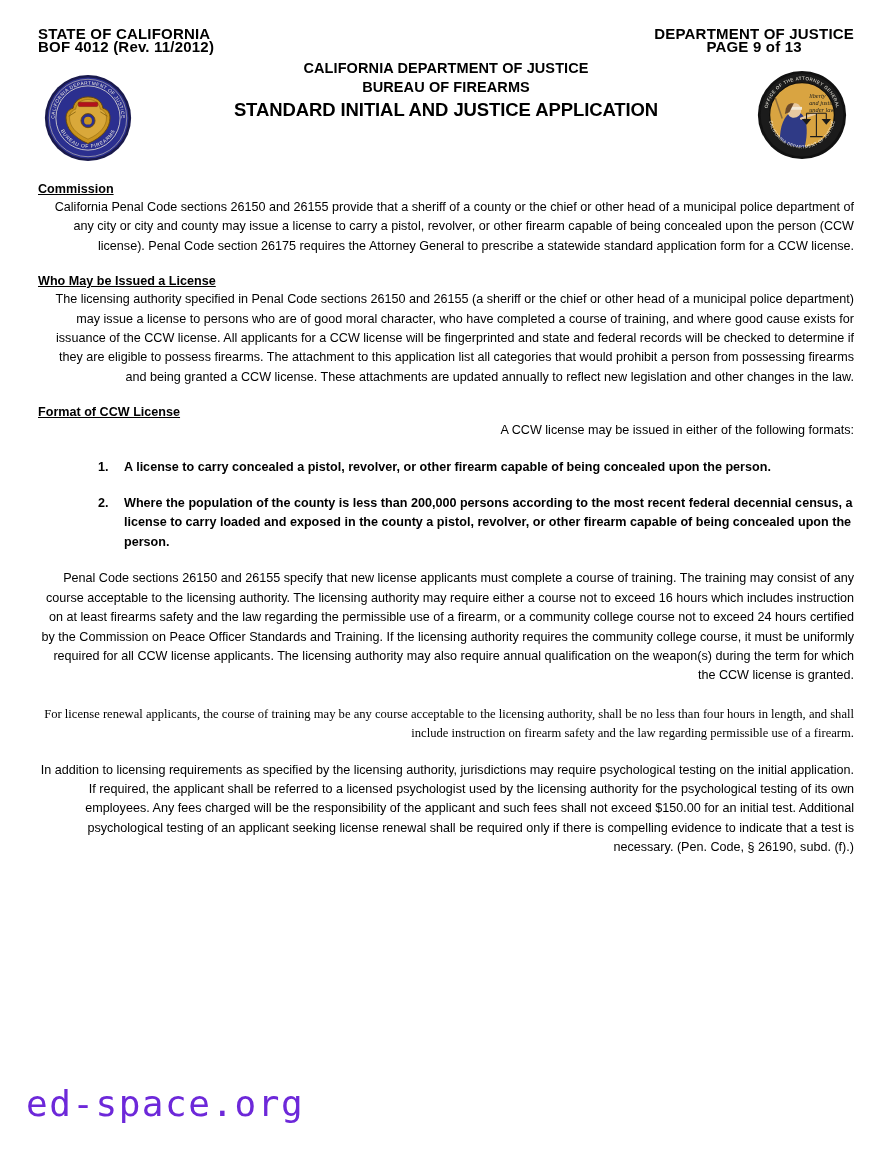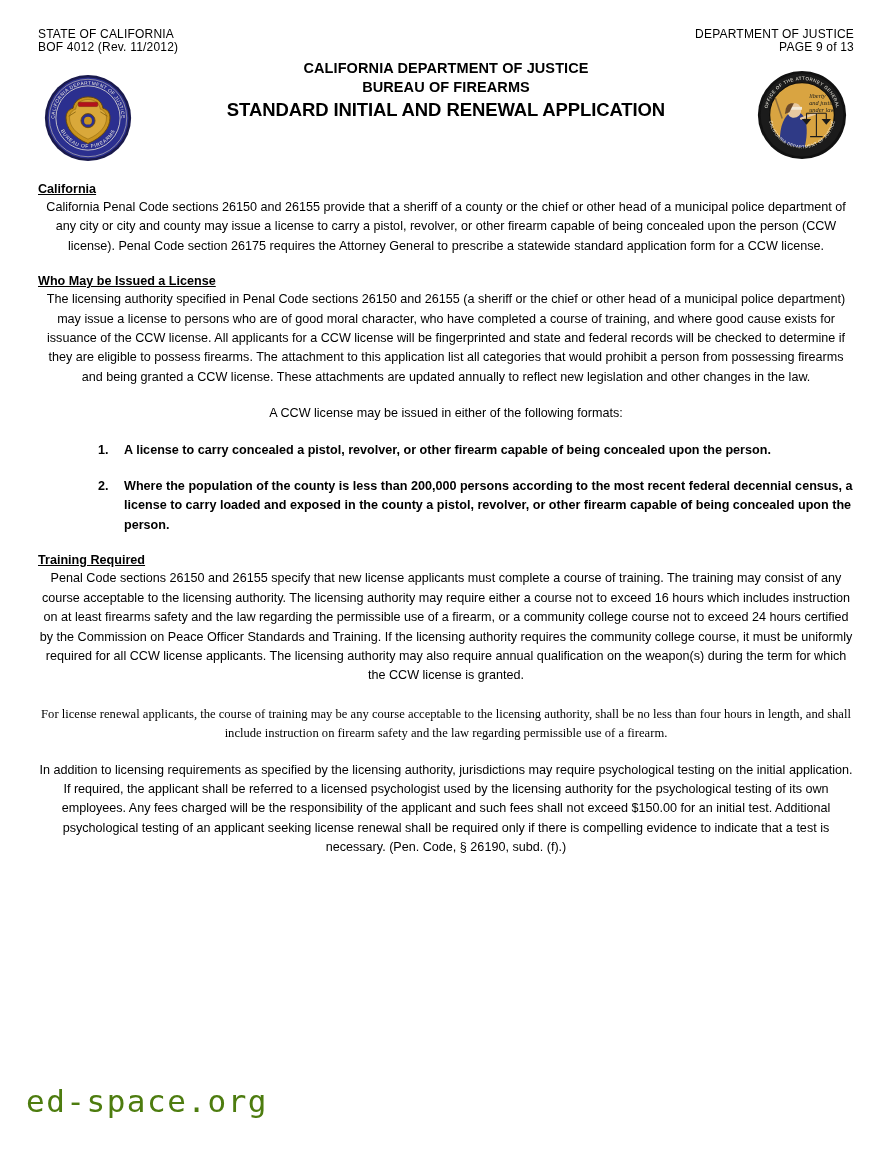--- a/index.html
+++ b/index.html
@@ -29,25 +29,26 @@
   .meta-row {
     position: absolute;
     left: 38px;
     top: 28px;
     right: 38px;
     display: flex;
     justify-content: space-between;
     align-items: flex-start;
   }
   .meta-left, .meta-right {
-    font-size: 12px;
+    font-size: 15px;
     line-height: 12.5px;
     letter-spacing: .2px;
-  }
-  .meta-right { text-align: right; }
+    font-weight: bold;
+  }
+  .meta-right { text-align: center; }
 
   
   .title-block {
     position: absolute;
     left: 150px;
     right: 150px;
     top: 59px;
     text-align: center;
   }
   .title-small {
@@ -93,21 +94,21 @@
     font-size: 12.6px;
     font-weight: bold;
     text-decoration: underline;
     margin: 0 0 1px 0;
     line-height: 16px;
   }
   .para {
     font-size: 12.6px;
     line-height: 19.4px;
     margin: 0;
-    text-align: center;
+    text-align: right;
   }
   .sect {
     margin-bottom: 17px;
   }
   .gap-para { margin-top: 19px; font-family: Liberation Serif, serif; }
 
   ol.fmt-list {
     margin: 17px 0 0 0;
     padding: 0 0 0 60px;
     list-style: none;
@@ -129,23 +130,23 @@
     left: 0;
     top: 0;
   }
 
   
   .watermark {
     position: absolute;
     left: 26px;
     top: 1083px;
     font-family: "DejaVu Sans Mono", "Liberation Mono", monospace;
-    font-size: 31px;
+    font-size: 36px;
     letter-spacing: 1.5px;
-    color: #4d7c0f;
+    color: #6d28d9;
     white-space: nowrap;
   }
 </style>
 </head>
 <body>
 
 <div class="page">
 
   <div class="meta-row">
     <div class="meta-left">
@@ -227,45 +228,45 @@
       <textPath href="#agTop" startOffset="50%" text-anchor="middle">OFFICE OF THE ATTORNEY GENERAL</textPath>
     </text>
     <text font-size="4.7" font-family="Liberation Sans, sans-serif" fill="#f4f1e6" letter-spacing="0.4">
       <textPath href="#agBot" startOffset="50%" text-anchor="middle">CALIFORNIA DEPARTMENT OF JUSTICE</textPath>
     </text>
   </svg>
 
   <div class="title-block">
     <div class="title-small">CALIFORNIA DEPARTMENT OF JUSTICE</div>
     <div class="title-small">BUREAU OF FIREARMS</div>
-    <div class="title-big">STANDARD INITIAL AND RENEWAL APPLICATION</div>
+    <div class="title-big">STANDARD INITIAL AND JUSTICE APPLICATION</div>
   </div>
 
   <div class="body">
 
     <div class="sect">
-      <div class="sect-head">California</div>
+      <div class="sect-head">Commission</div>
       <p class="para">California Penal Code sections 26150 and 26155 provide that a sheriff of a county or the chief or other head of a municipal police department of any city or city and county may issue a license to carry a pistol, revolver, or other firearm capable of being concealed upon the person (CCW license).  Penal Code section 26175 requires the Attorney General to prescribe a statewide standard application form for a CCW license.</p>
     </div>
 
     <div class="sect">
       <div class="sect-head">Who May be Issued a License</div>
       <p class="para">The licensing authority specified in Penal Code sections 26150 and 26155 (a sheriff or the chief or other head of a municipal police department) may issue a license to persons who are of good moral character, who have completed a course of training, and where good cause exists for issuance of the CCW license. All applicants for a CCW license will be fingerprinted and state and federal records will be checked to determine if they are eligible to possess firearms.  The attachment to this application list all categories that would prohibit a person from possessing firearms and being granted a CCW license.  These attachments are updated annually to reflect new legislation and other changes in the law.</p>
     </div>
 
     <div class="sect">
+      <div class="sect-head">Format of CCW License</div>
       <p class="para">A CCW license may be issued in either of the following formats:</p>
       <ol class="fmt-list">
         <li>A license to carry concealed a pistol, revolver, or other firearm capable of being concealed upon the person.</li>
         <li>Where the population of the county is less than 200,000 persons according to the most recent federal decennial census, a license to carry loaded and exposed in the county a pistol, revolver, or other firearm capable of being concealed upon the person.</li>
       </ol>
     </div>
 
     <div class="sect">
-      <div class="sect-head">Training Required</div>
       <p class="para">Penal Code sections 26150 and 26155 specify that new license applicants must complete a course of training.  The training may consist of any course acceptable to the licensing authority.  The licensing authority may require either a course not to exceed 16 hours which includes instruction on at least firearms safety and the law regarding the permissible use of a firearm, or a community college course not to exceed 24 hours certified by the Commission on Peace Officer Standards and Training. If the licensing authority requires the community college course, it must be uniformly required for all CCW license applicants. The licensing authority may also require annual qualification on the weapon(s) during the term for which the CCW license is granted.</p>
       <p class="para gap-para">For license renewal applicants, the course of training may be any course acceptable to the licensing authority, shall be no less than four hours in length, and shall include instruction on firearm safety and the law regarding permissible use of a firearm.</p>
     </div>
 
     <div class="sect">
       <p class="para">In addition to licensing requirements as specified by the licensing authority, jurisdictions may require psychological testing on the initial application.  If required, the applicant shall be referred to a licensed psychologist used by the licensing authority for the psychological testing of its own employees.  Any fees charged will be the responsibility of the applicant and such fees shall not exceed $150.00 for an initial test.  Additional psychological testing of an applicant seeking license renewal shall be required only if there is compelling evidence to indicate that a test is necessary. (Pen. Code, § 26190, subd. (f).)</p>
     </div>
 
   </div>
 

